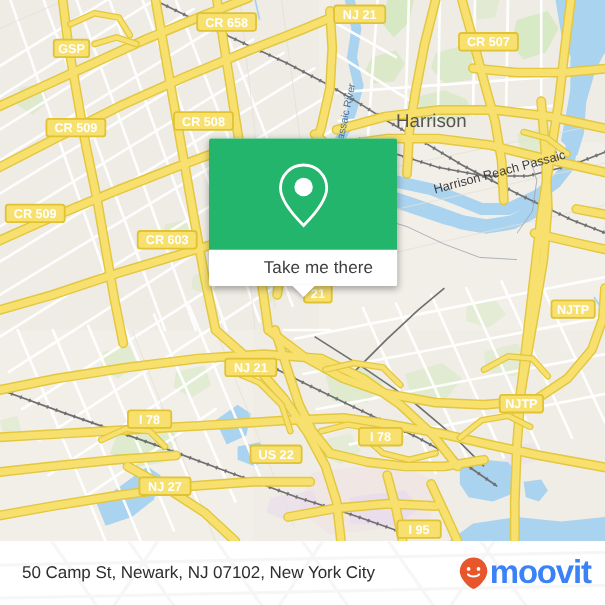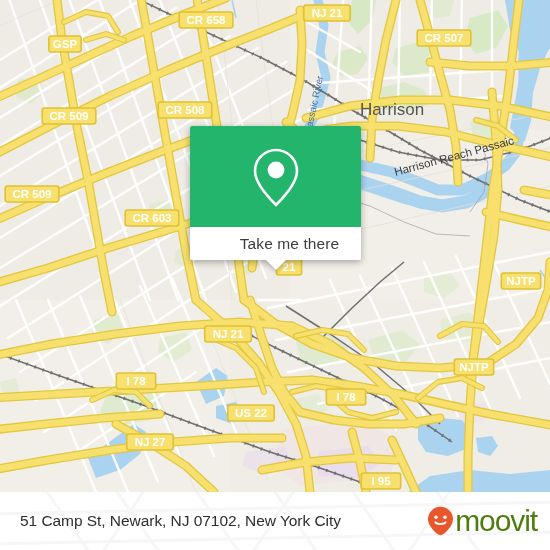--- a/index.html
+++ b/index.html
@@ -130,22 +130,22 @@
     right: 13px;
     top: 50%;
     margin-top: -15px;
     height: 30px;
     display: flex;
     align-items: center;
     z-index: 2;
   }
   #moovit-wordmark {
     font-size: 30px;
-    font-weight: normal;
-    color: #4d7c0f;
+    font-weight: bold;
+    color: #3b82f6;
     letter-spacing: -1.1px;
     line-height: 1;
     margin-left: 1px;
   }
 </style>
 </head>
 <body>
 
 <div id="app">
 
@@ -492,21 +492,21 @@
           <path d="M268,-10 L324,70"></path>
         <path d="M346,-10 L402,70"></path>
           <path d="M430,-10 L486,70"></path>
         <path d="M-10,22 L560,10"></path>
           <path d="M-10,52 L560,40"></path>
         <path d="M96,70 L150,-10"></path>
           <path d="M246,70 L300,-10"></path>
         <path d="M402,70 L456,-10"></path>
       </g>
     </svg>
-    <div id="footer-address">51 Camp St, Newark, NJ 07102, New York City</div>
+    <div id="footer-address">50 Camp St, Newark, NJ 07102, New York City</div>
     <div id="moovit-logo">
       <span style="display:block;width:27px;height:30px;">
         <svg width="27" height="30" viewBox="0 0 27 30">
           <path d="M13.5 0.8 C6.6 0.8 1 6.4 1 13.3 C1 20.2 10 29.2 13.5 29.2 C17 29.2 26 20.2 26 13.3 C26 6.4 20.4 0.8 13.5 0.8 Z" fill="#e8562c"></path>
           <circle cx="9" cy="11.2" r="1.7" fill="#ffffff"></circle>
           <circle cx="18" cy="11.2" r="1.7" fill="#ffffff"></circle>
           <path d="M8.4 16.2 C10 18.6 17 18.6 18.6 16.2" fill="none" stroke="#ffffff" stroke-width="1.8" stroke-linecap="round"></path>
         </svg>
       </span>
       <span id="moovit-wordmark">moovit</span>

